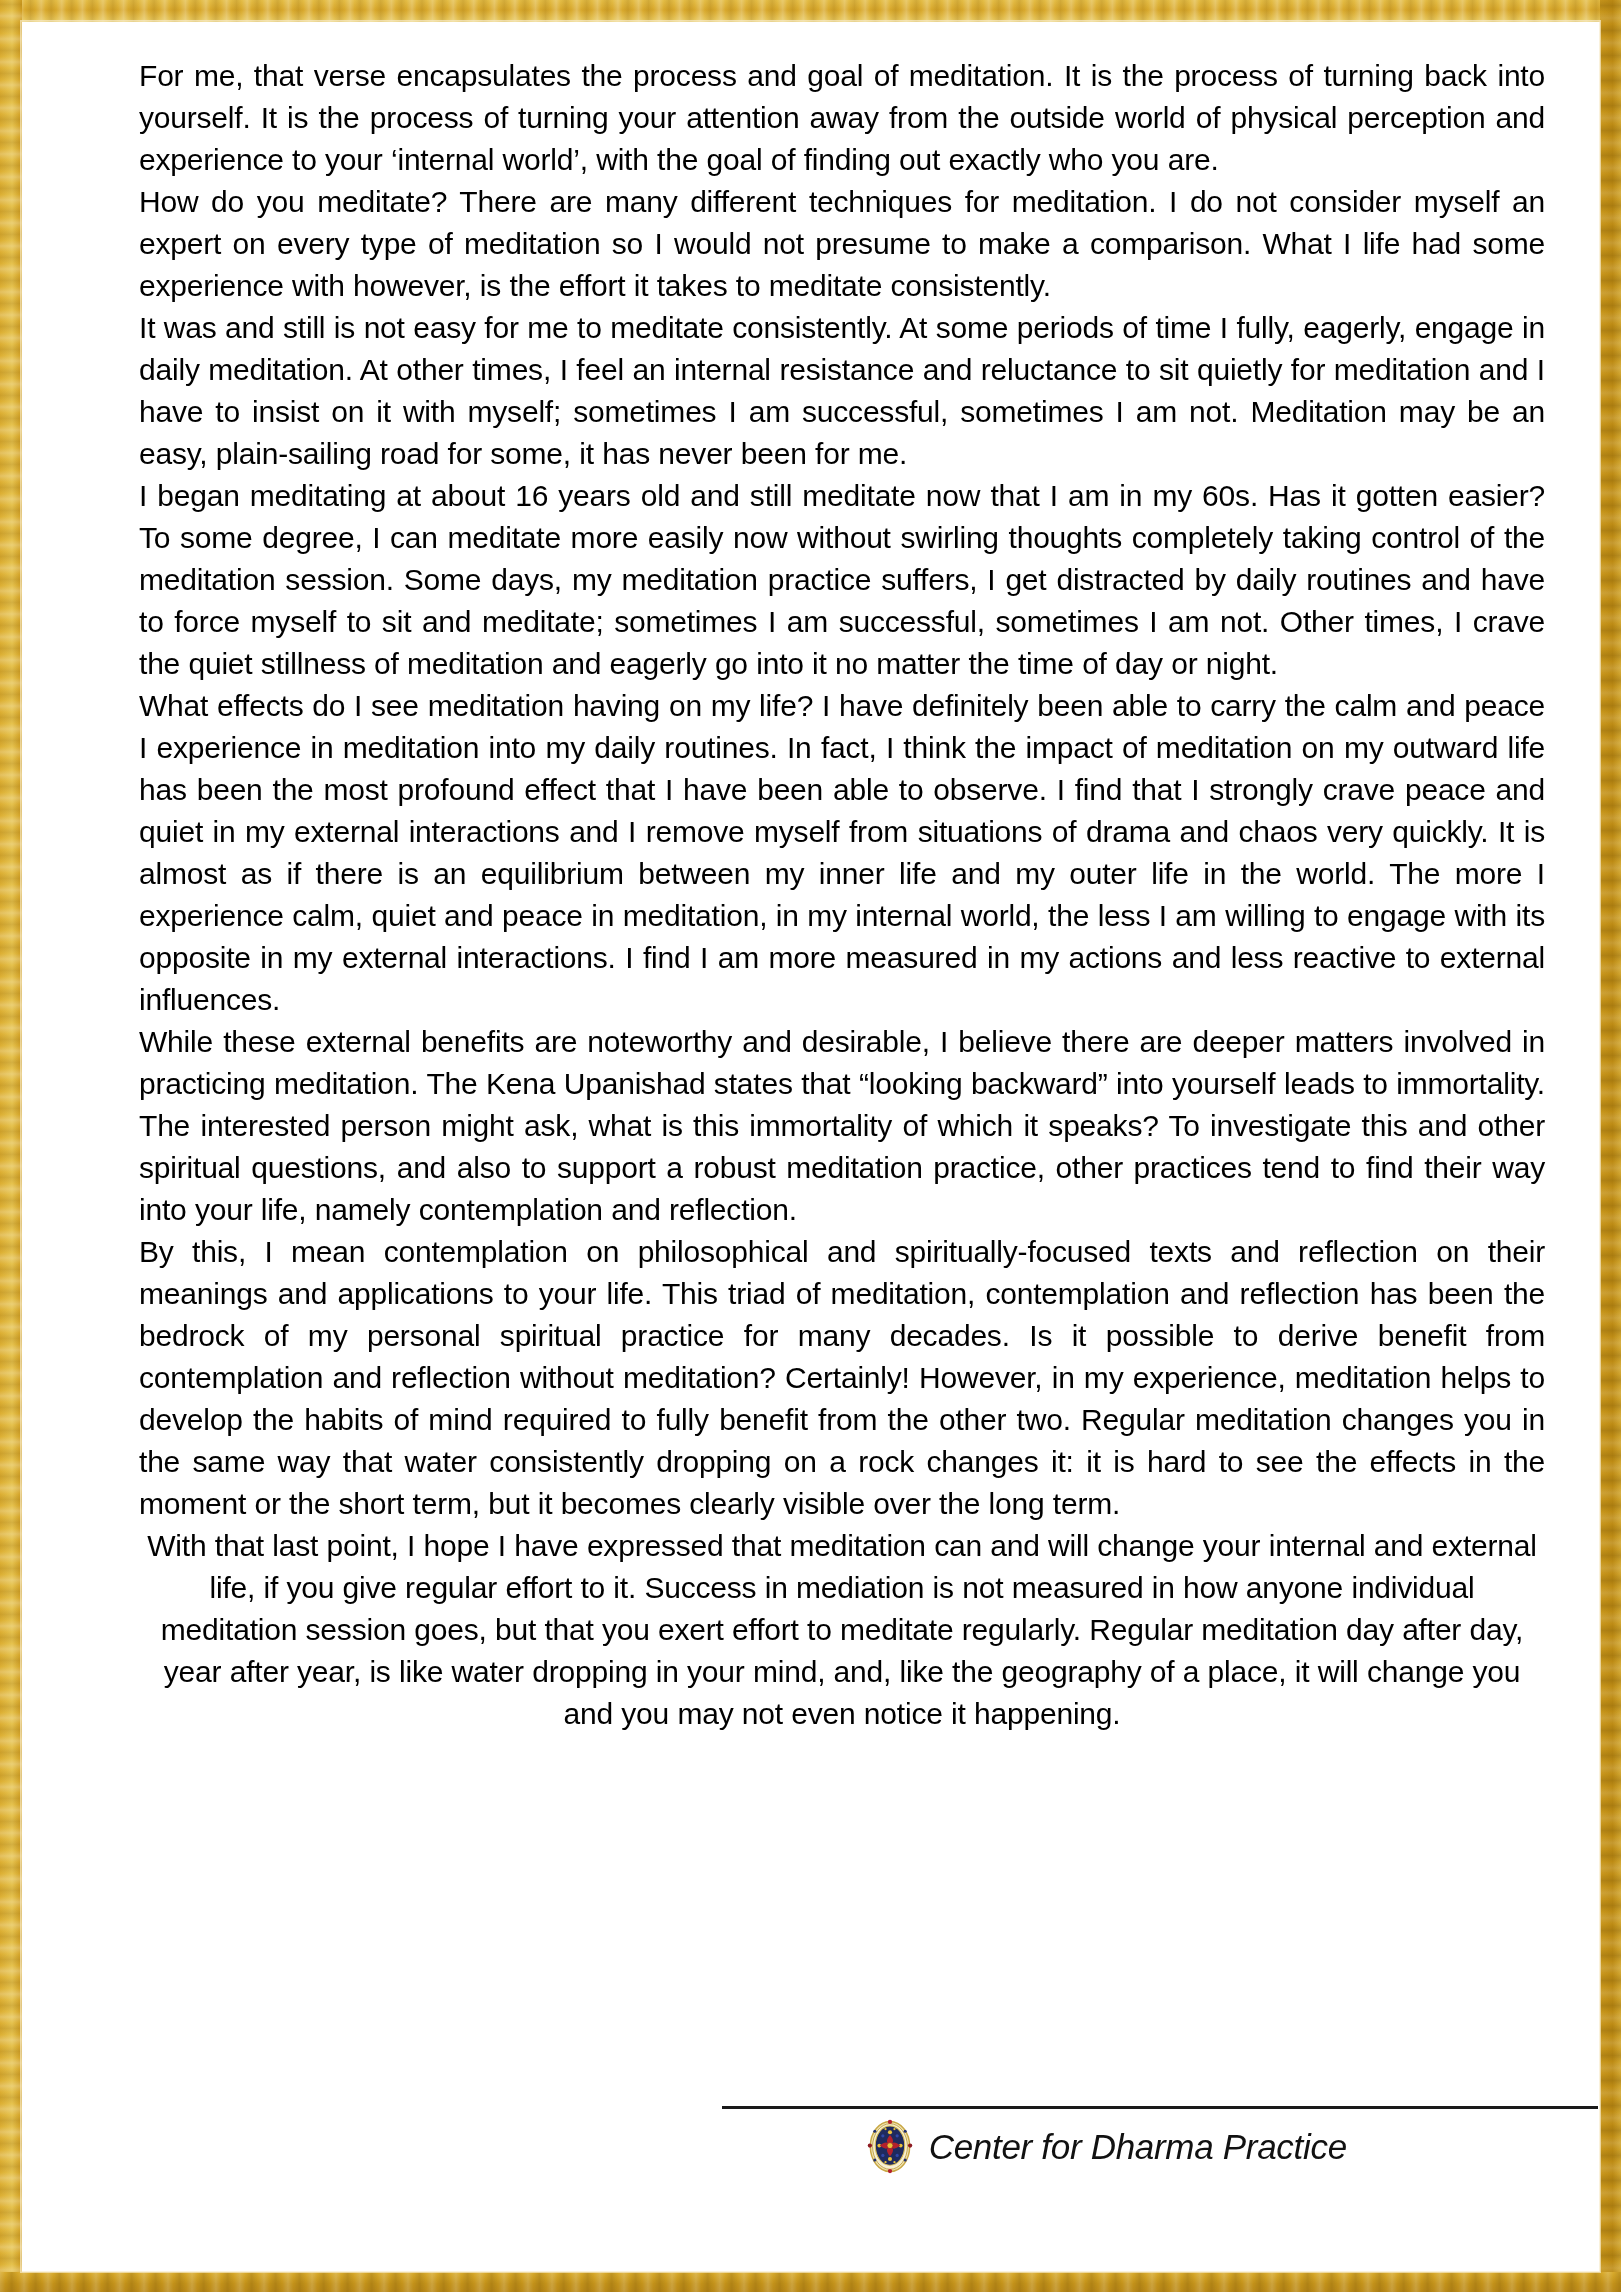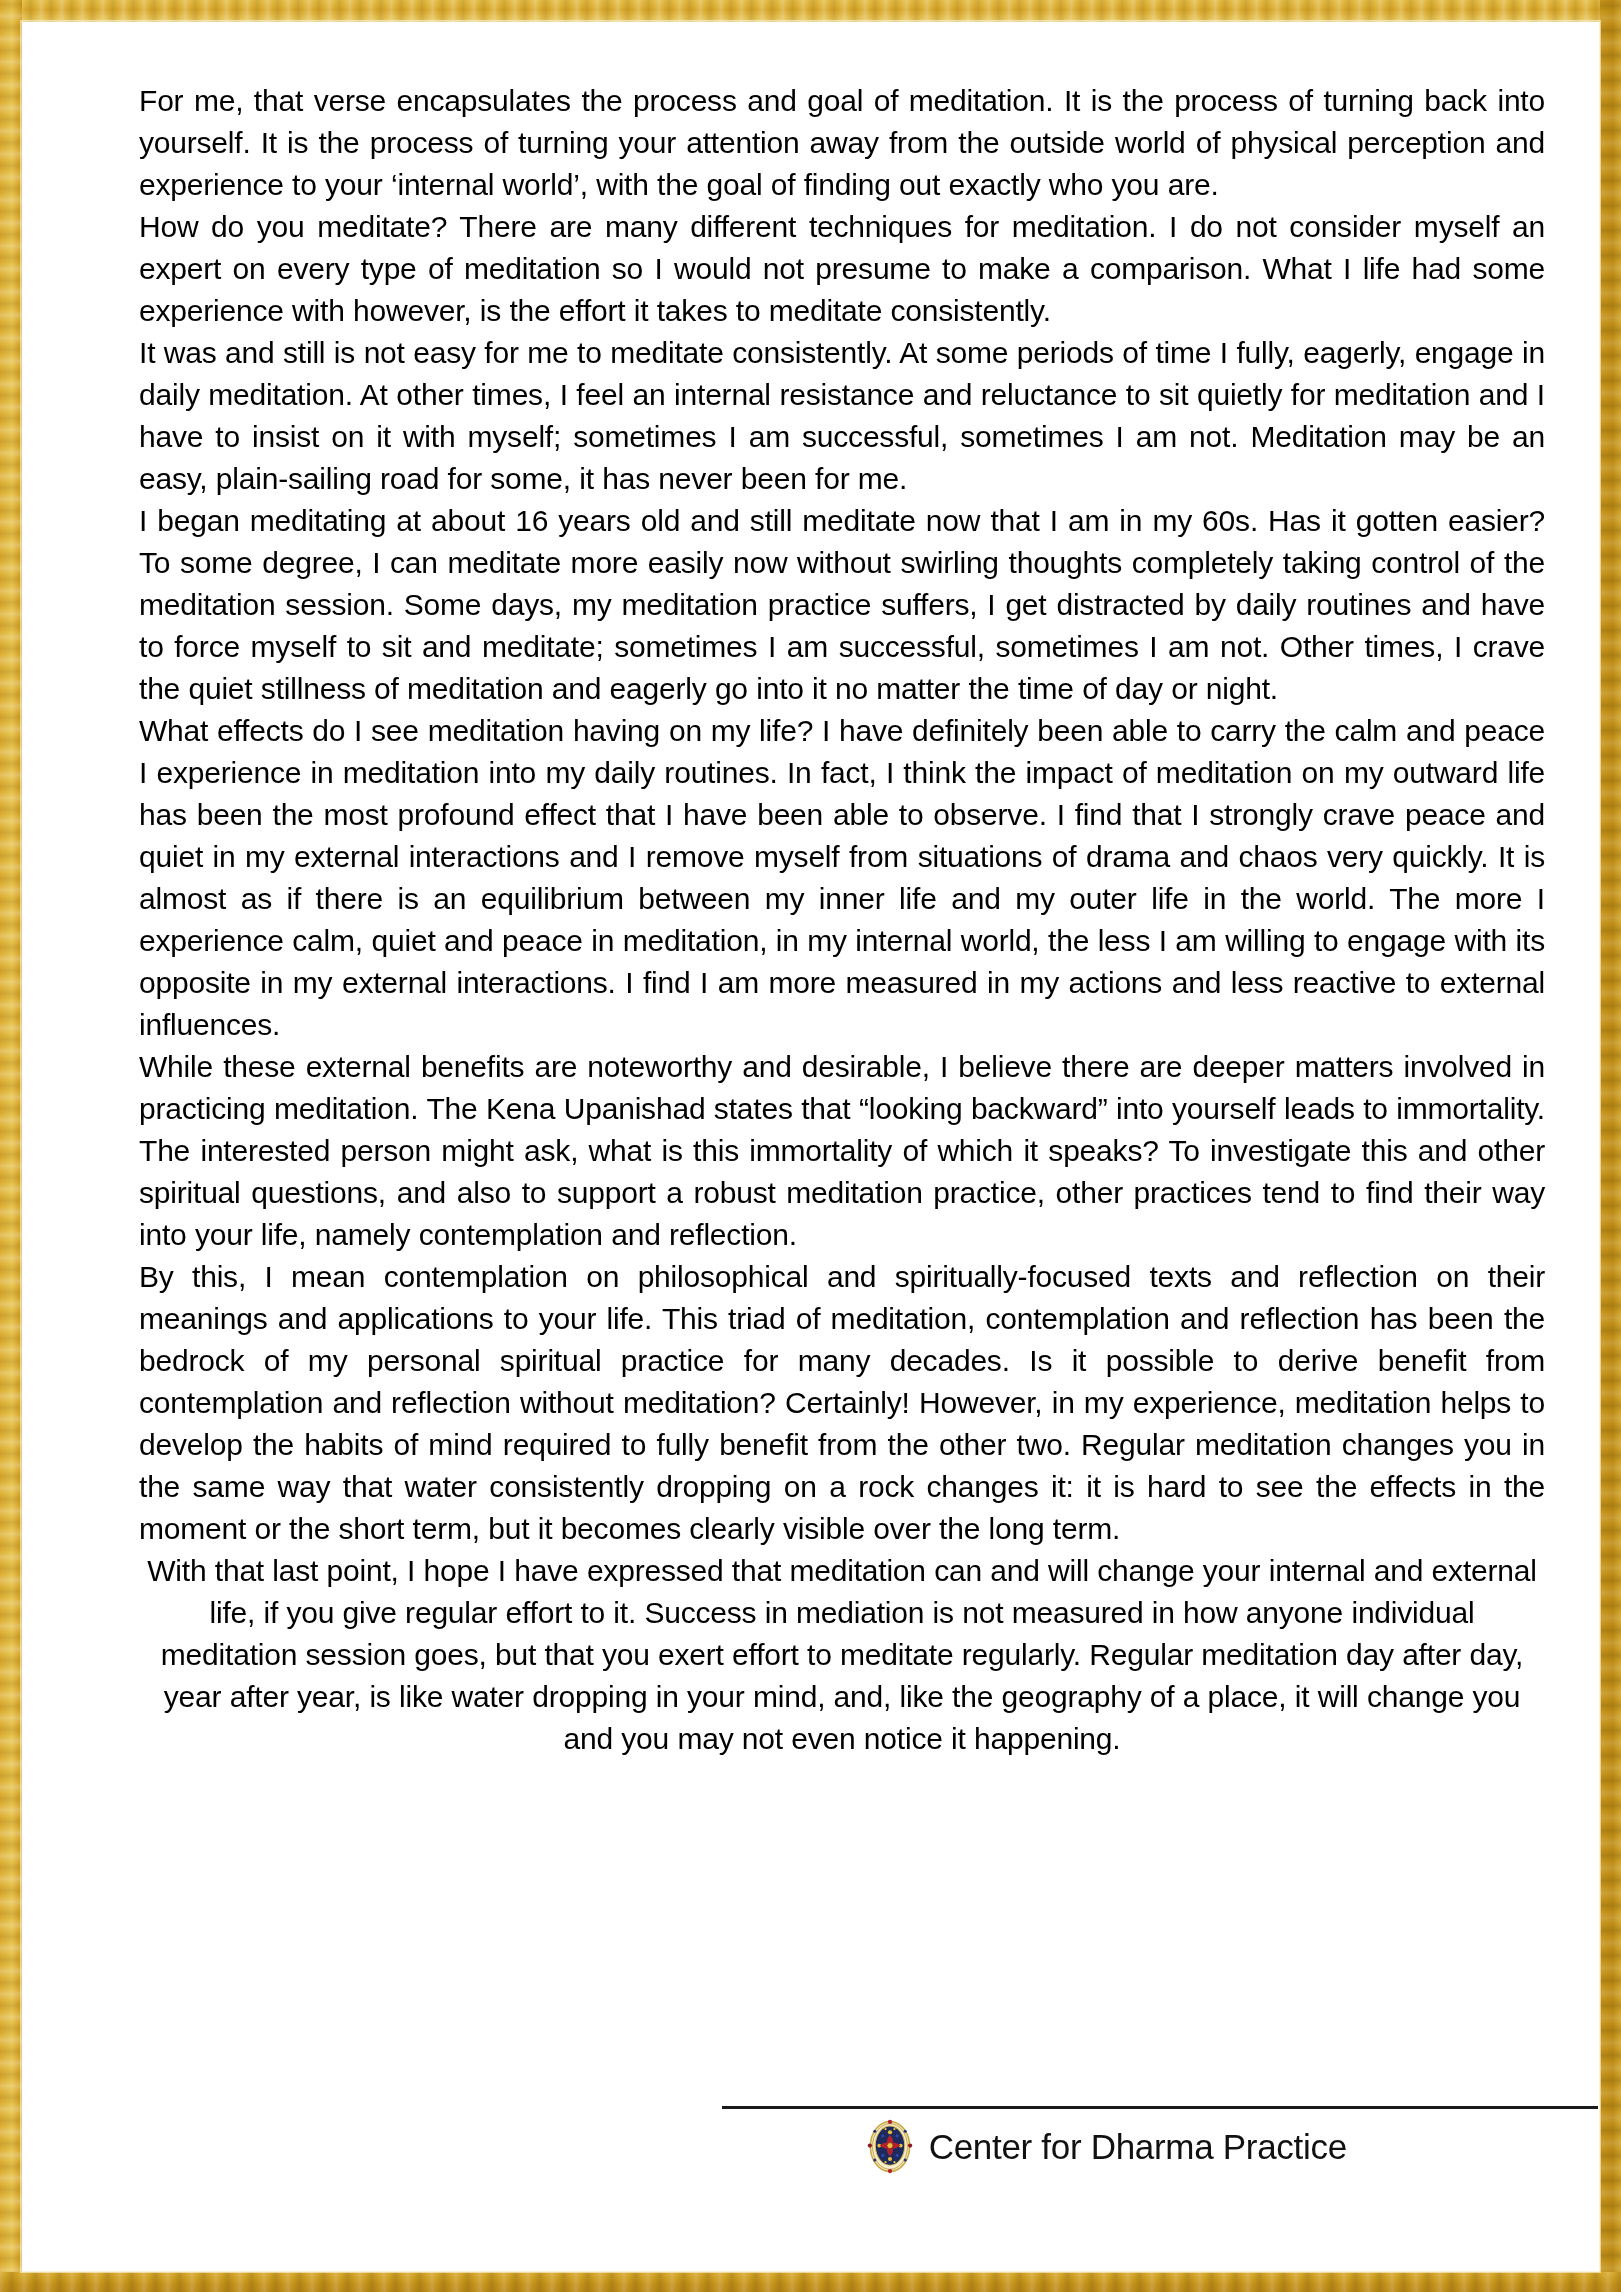--- a/index.html
+++ b/index.html
@@ -86,21 +86,21 @@
   .frame-inner-bevel {
     position: absolute;
     top: 19.7px; left: 19.7px; right: 19.7px; bottom: 19.7px;
     box-shadow: inset 0 0 0 1.8px rgba(246,232,196,0.75);
   }
 
   
   .content {
     position: absolute;
     left: 139px;
-    top: 80px;
+    top: 55px;
     width: 1406px;
     z-index: 2;
   }
   .para {
     margin: 0;
     color: #000000;
     font-size: 30px;
     line-height: 42px;
     text-align: justify;
     text-justify: inter-word;
@@ -111,20 +111,21 @@
   .para + .para { margin-top: 0; }
   .para:last-child { text-align: center; }
 
   
   .footer {
     position: absolute;
     left: 722px;
     right: 23px;
     top: 2106px;
     z-index: 3;
+    font-style: italic;
   }
   .footer-rule {
     height: 0;
     border-top: 3.6px solid #1a1a1a;
     width: 100%;
   }
   .footer-row {
     display: flex;
     align-items: center;
     justify-content: center;

